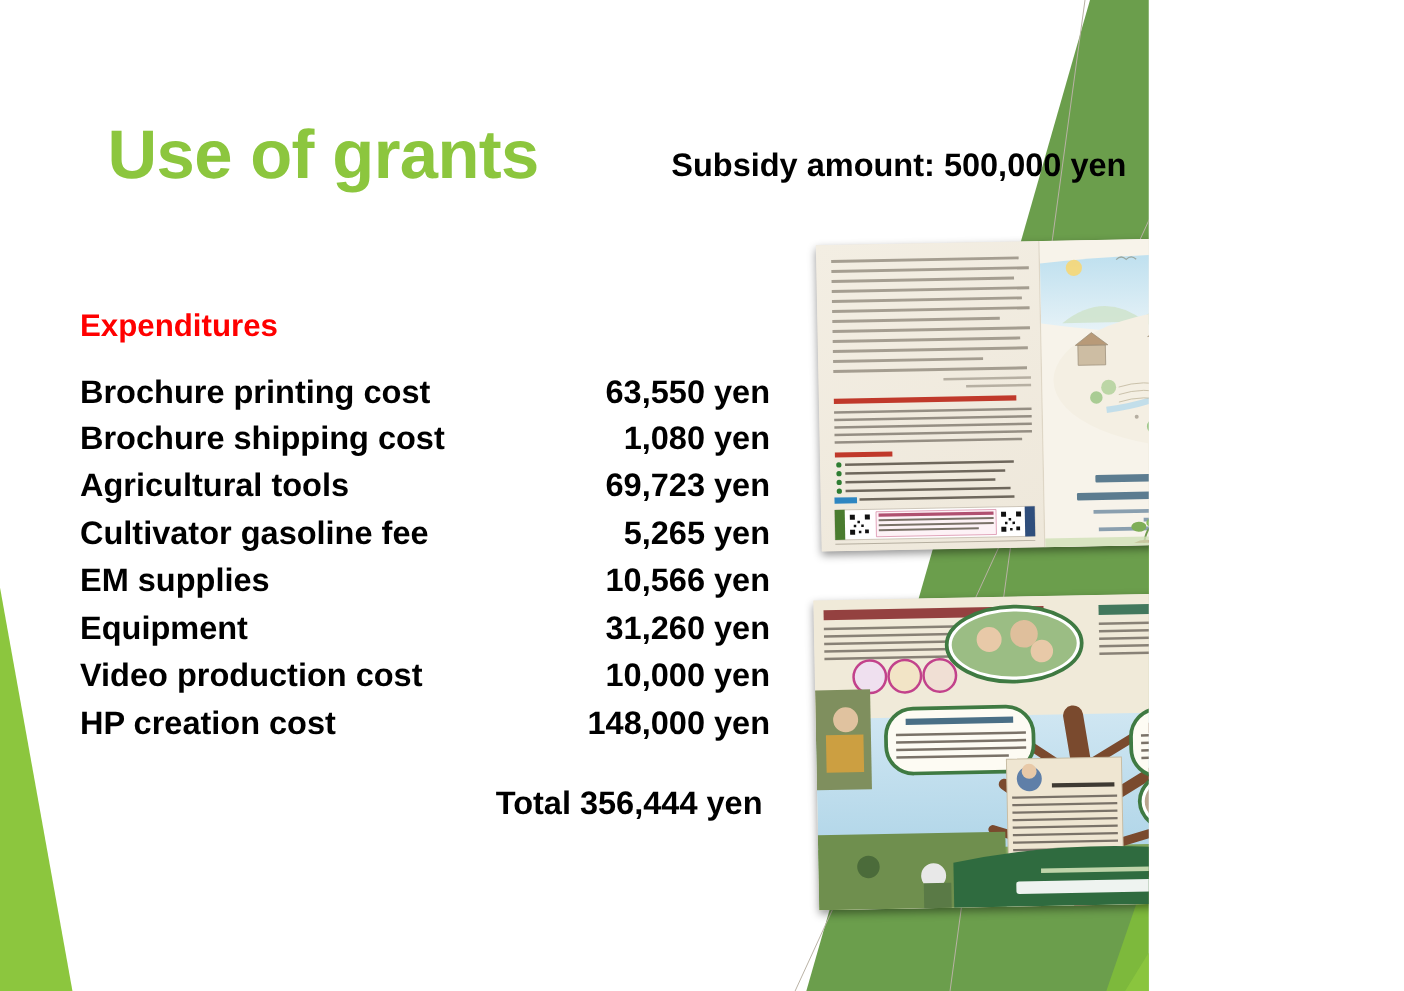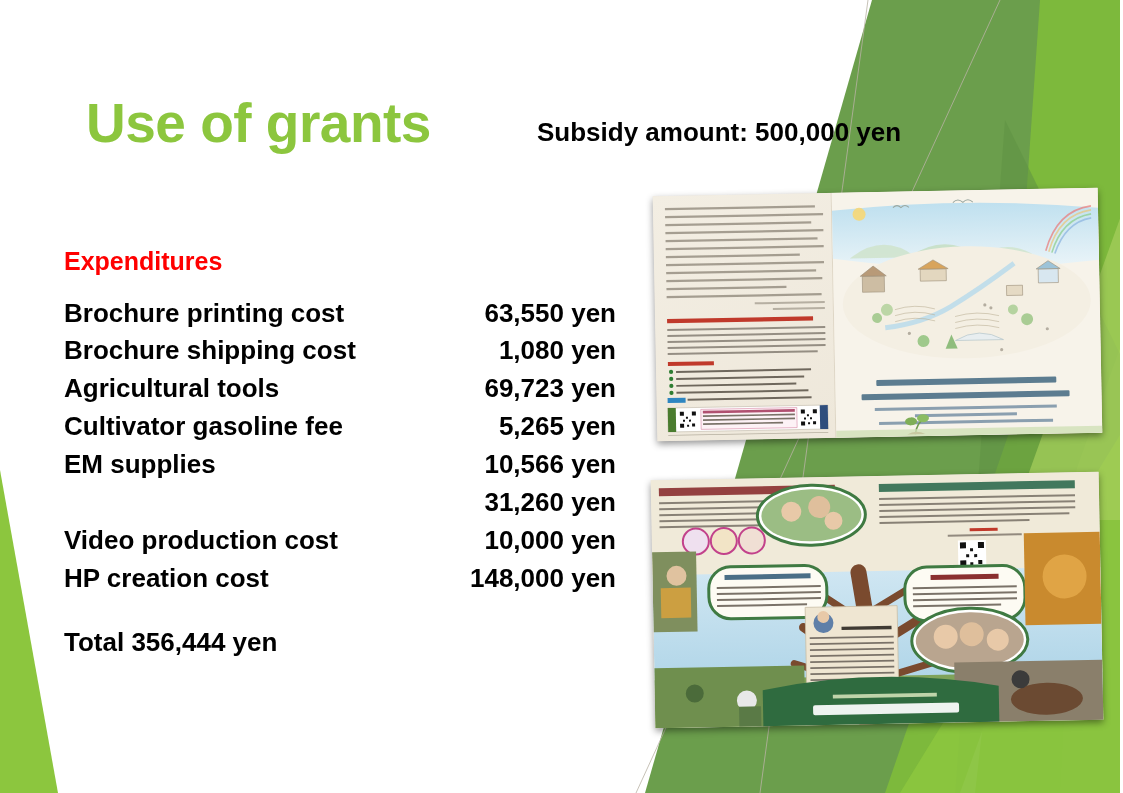--- a/index.html
+++ b/index.html
@@ -2,26 +2,25 @@
 <html><head>
 <meta charset="utf-8">
 <style>
   html, body {
     margin: 0;
     padding: 0;
     background: #ffffff;
   }
   #slide {
     position: relative;
-    width: 1082px;
+    width: 919px;
     height: 793px;
     background: #ffffff;
     overflow: hidden;
     font-family: "Liberation Sans", sans-serif;
-    padding-left: 38px;
   }
 
   
   .bg-layer {
     position: absolute;
     inset: 0;
     pointer-events: none;
   }
   .bg-shape {
     position: absolute;
@@ -77,20 +76,21 @@
   .exp-amount {
     margin-left: auto;
     text-align: left;
     font-variant-numeric: tabular-nums;
   }
   #total-row {
     position: absolute;
     left: 64px;
     top: 627px;
     width: 546px;
+    text-align: right;
     font-size: 26px;
     font-weight: bold;
     color: #000000;
     white-space: nowrap;
   }
 
   
   .brochure {
     position: absolute;
     overflow: hidden;
@@ -167,20 +167,21 @@
     </div>
     <div class="exp-row">
       <span class="exp-label">Cultivator gasoline fee</span>
       <span class="exp-amount">5,265 yen</span>
     </div>
     <div class="exp-row">
       <span class="exp-label">EM supplies</span>
       <span class="exp-amount">10,566 yen</span>
     </div>
     <div class="exp-row">
+      <span class="exp-label">Equipment</span>
       <span class="exp-amount">31,260 yen</span>
     </div>
     <div class="exp-row">
       <span class="exp-label">Video production cost</span>
       <span class="exp-amount">10,000 yen</span>
     </div>
     <div class="exp-row">
       <span class="exp-label">HP creation cost</span>
       <span class="exp-amount">148,000 yen</span>
     </div>

